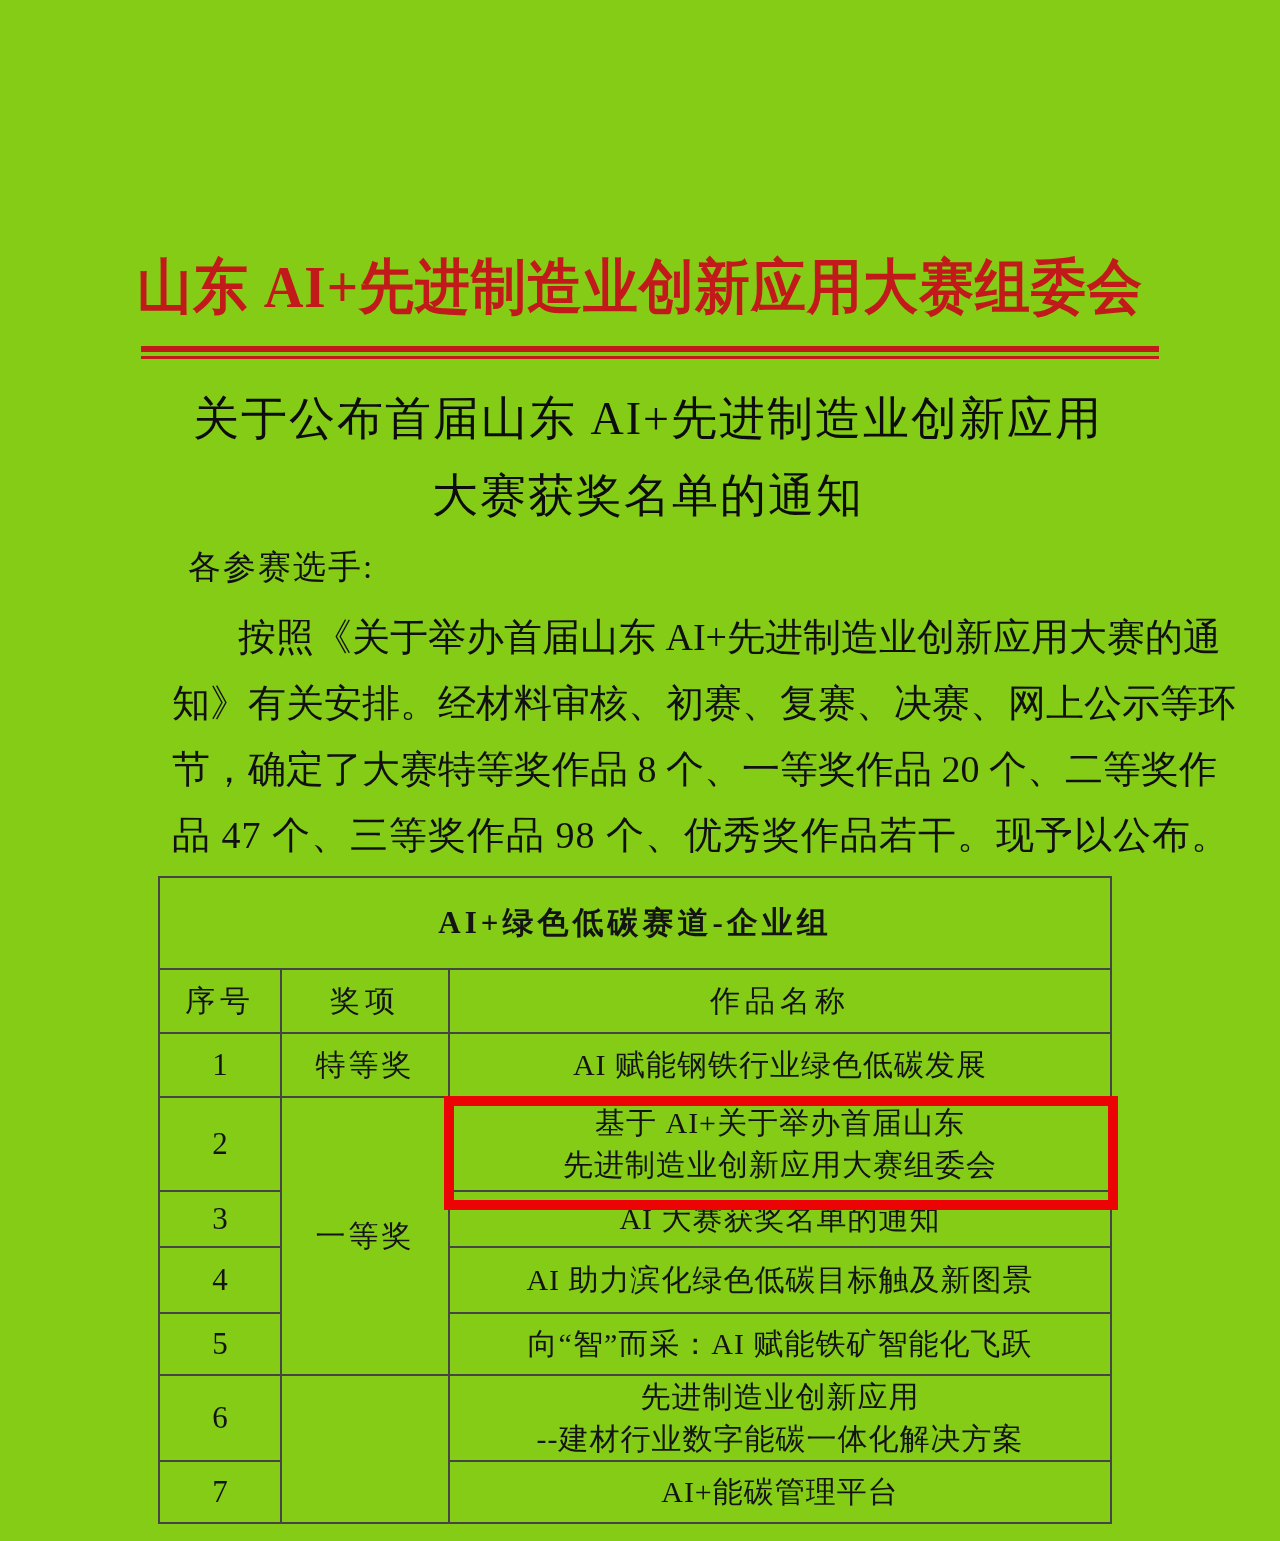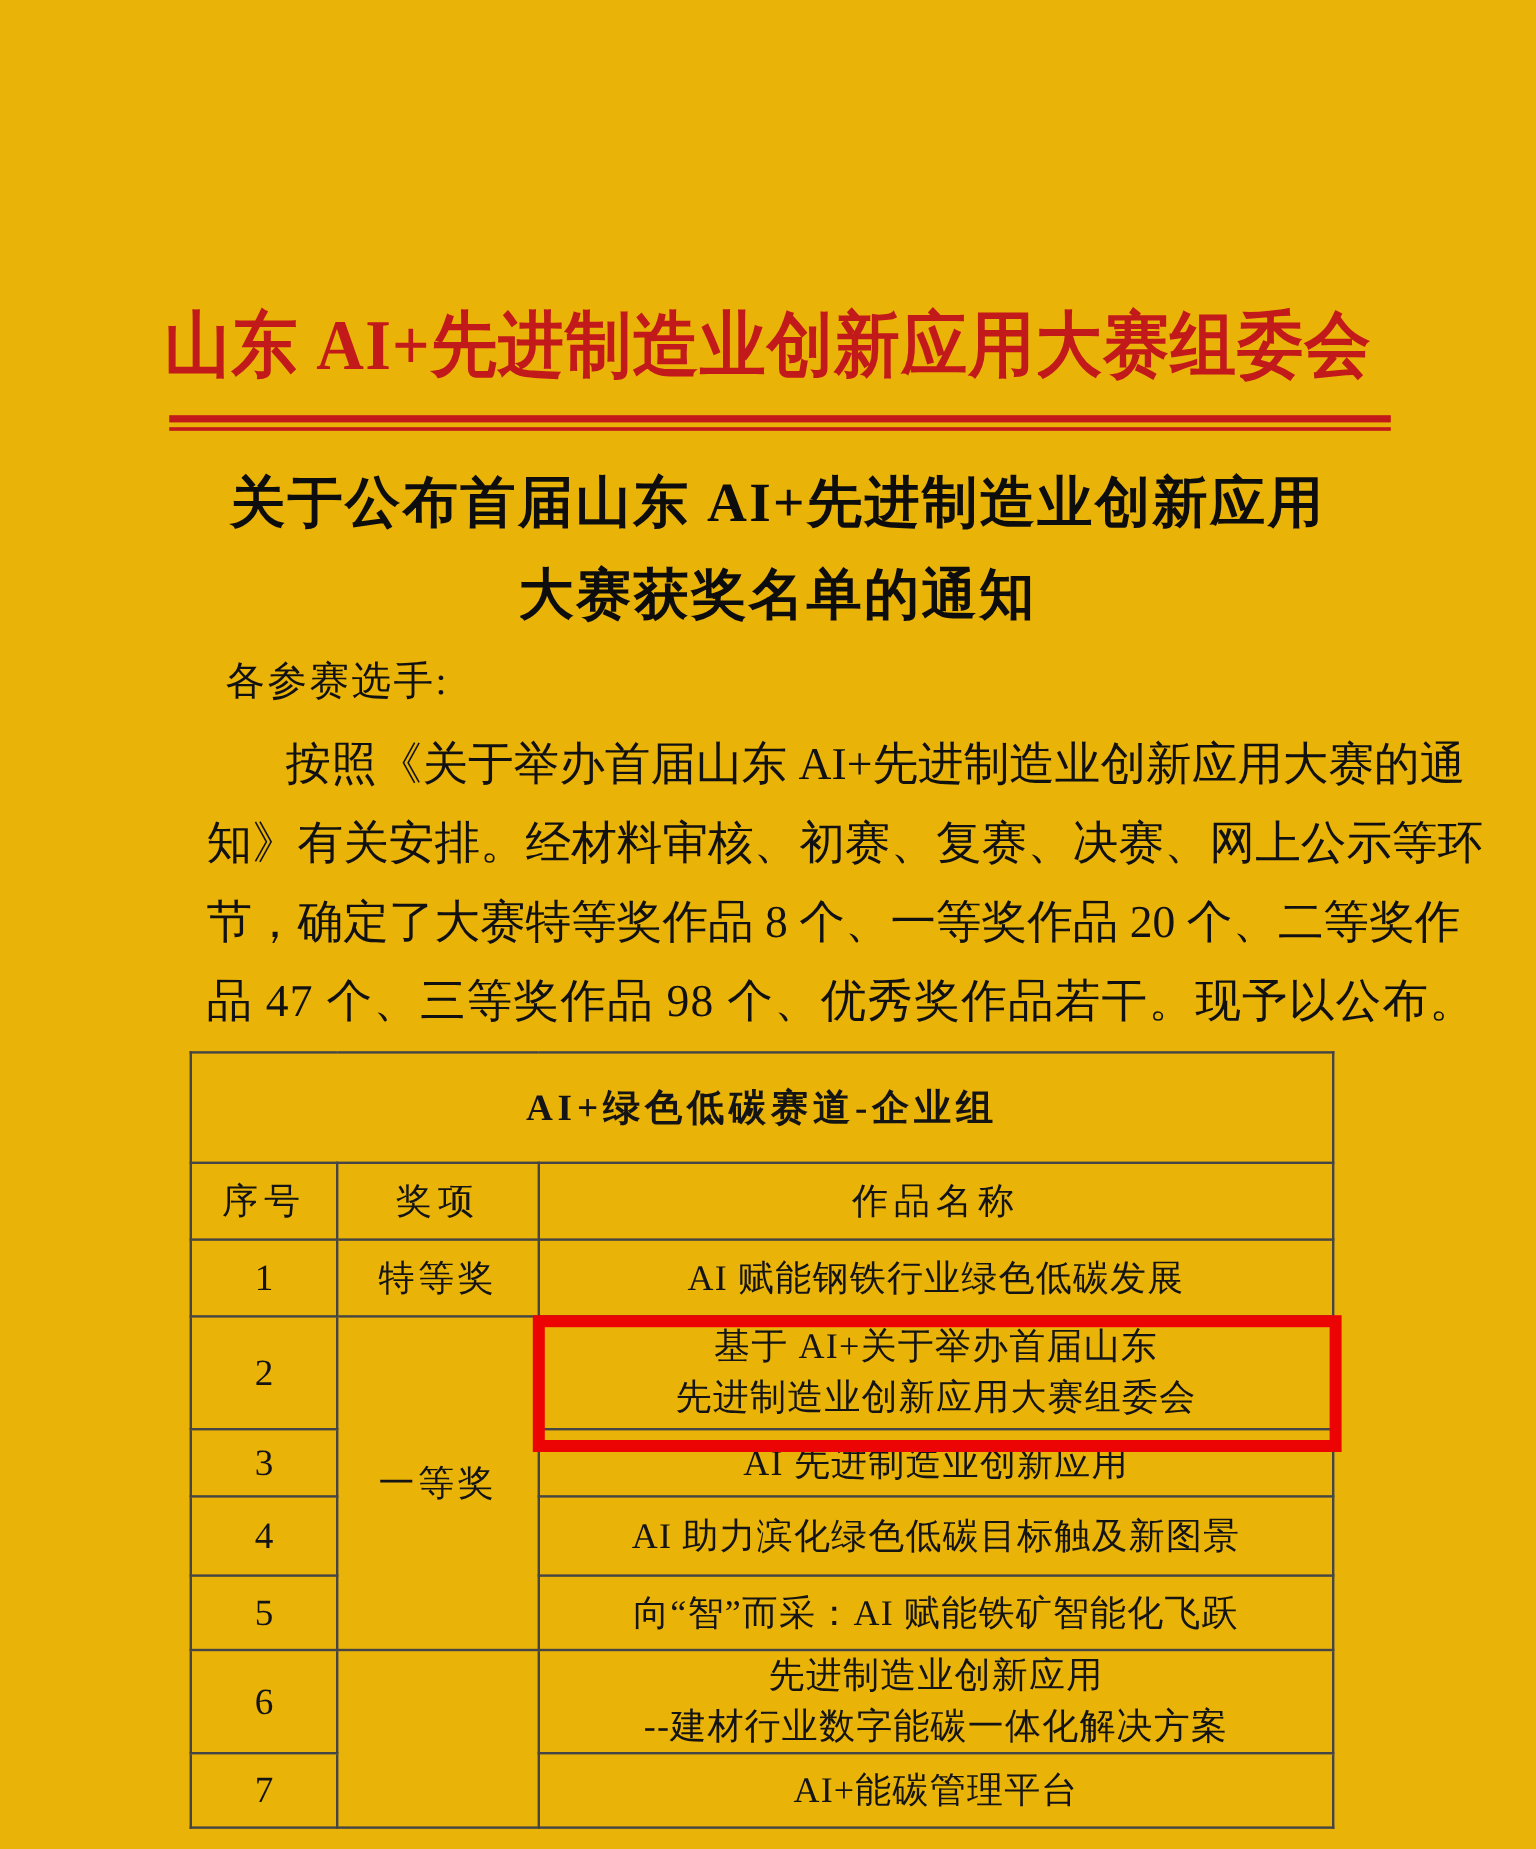--- a/index.html
+++ b/index.html
@@ -1,20 +1,20 @@
 <!DOCTYPE html>
 <html><head>
 <meta charset="utf-8">
 <style>
   html, body { margin: 0; padding: 0; background: #ffffff; }
   .page {
     position: relative;
     width: 1280px;
     height: 1541px;
-    background: #eab308;
+    background: #84cc16;
     overflow: hidden;
     font-family: "Liberation Serif", "DejaVu Serif", serif;
     color: #111111;
   }
 
   
   .org-header {
     position: absolute;
     left: 0; right: 0;
     top: 248px;
@@ -44,21 +44,21 @@
     background: #c21a1a;
   }
 
   
   .doc-title {
     position: absolute;
     left: 16px; right: 0;
     top: 380px;
     text-align: center;
     font-size: 46px;
-    font-weight: bold;
+    font-weight: normal;
     line-height: 77px;
     letter-spacing: 2px;
     color: #0d0d0d;
   }
 
   
   .salutation {
     position: absolute;
     left: 172px;
     top: 545px;
@@ -185,21 +185,21 @@
       <tr class="r2">
         <td class="cell-no">2</td>
         <td class="cell-award" rowspan="4">一等奖</td>
         <td class="cell-work">
           <div class="two-line">基于 AI+关于举办首届山东</div>
           <div class="two-line">先进制造业创新应用大赛组委会</div>
         </td>
       </tr>
       <tr class="r3">
         <td class="cell-no">3</td>
-        <td class="cell-work">AI 先进制造业创新应用</td>
+        <td class="cell-work">AI 大赛获奖名单的通知</td>
       </tr>
       <tr class="r4">
         <td class="cell-no">4</td>
         <td class="cell-work">AI 助力滨化绿色低碳目标触及新图景</td>
       </tr>
       <tr class="r5">
         <td class="cell-no">5</td>
         <td class="cell-work">向“智”而采：AI 赋能铁矿智能化飞跃</td>
       </tr>
       <tr class="r6">

